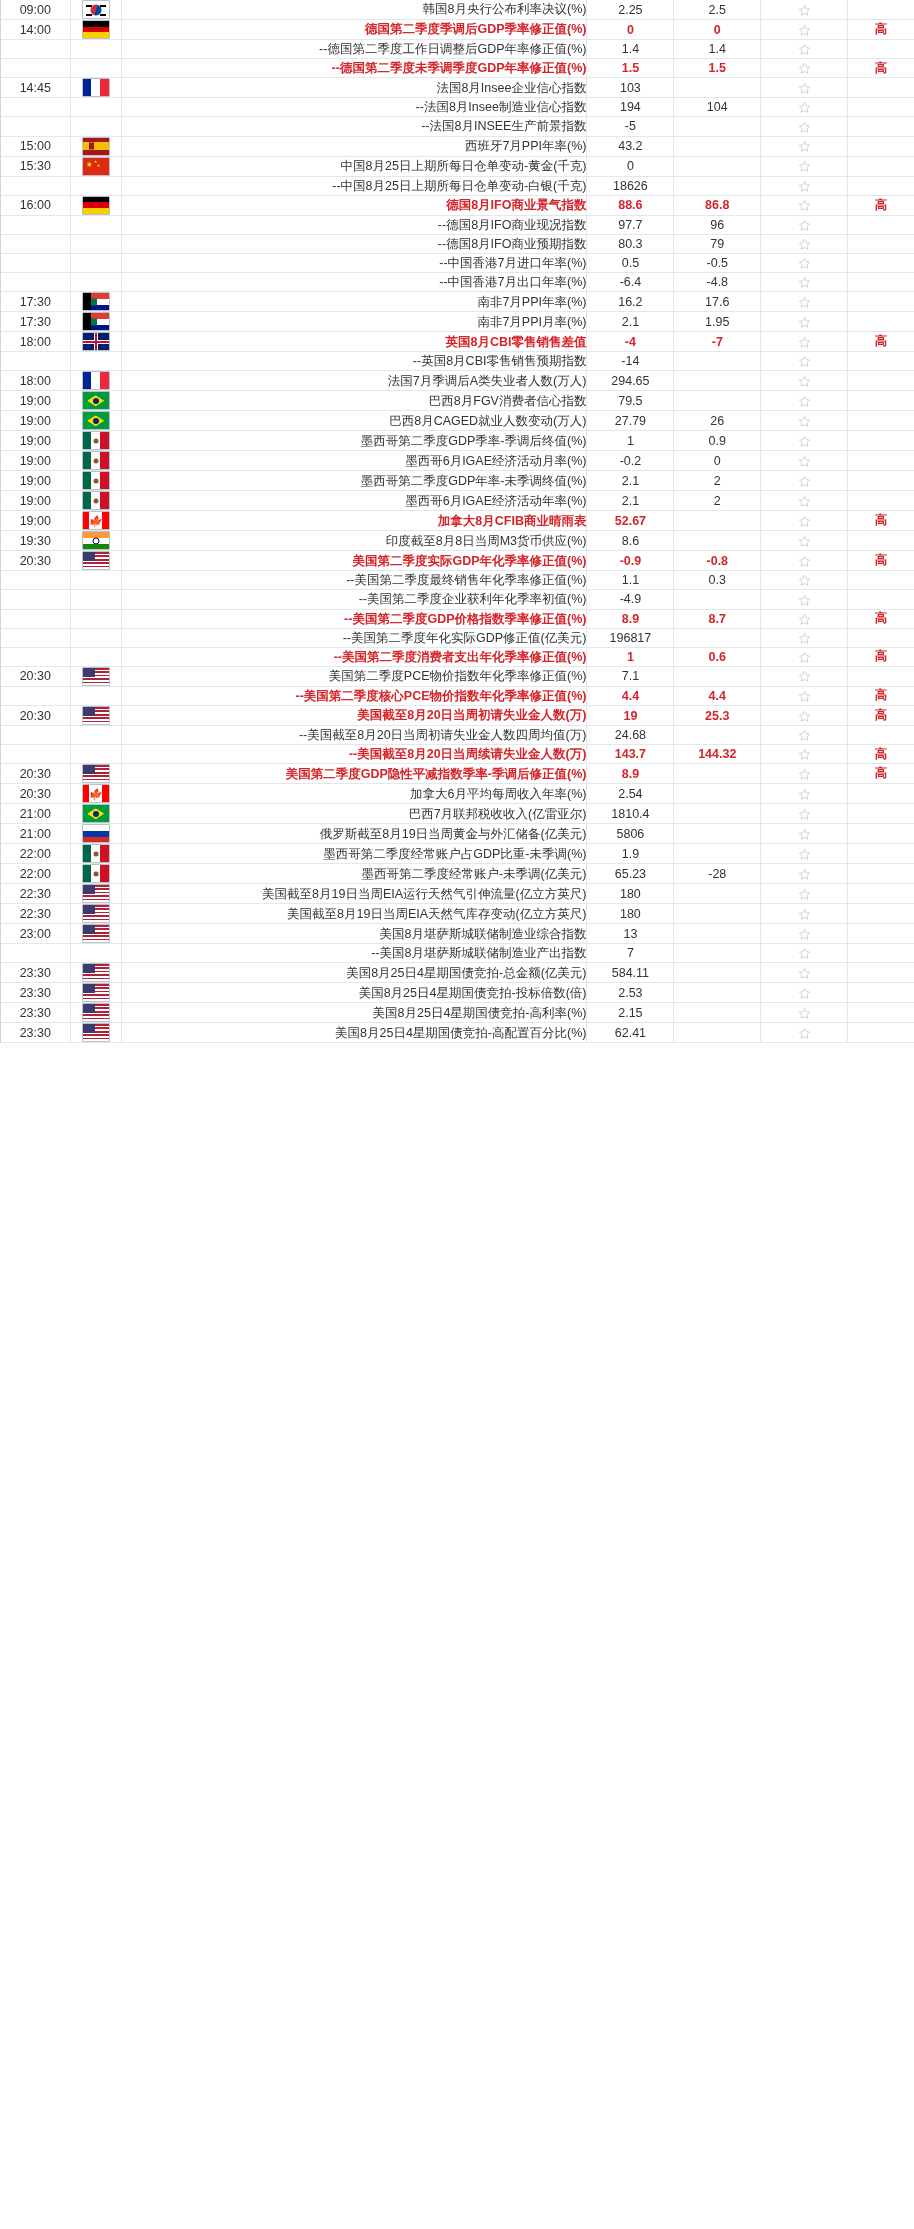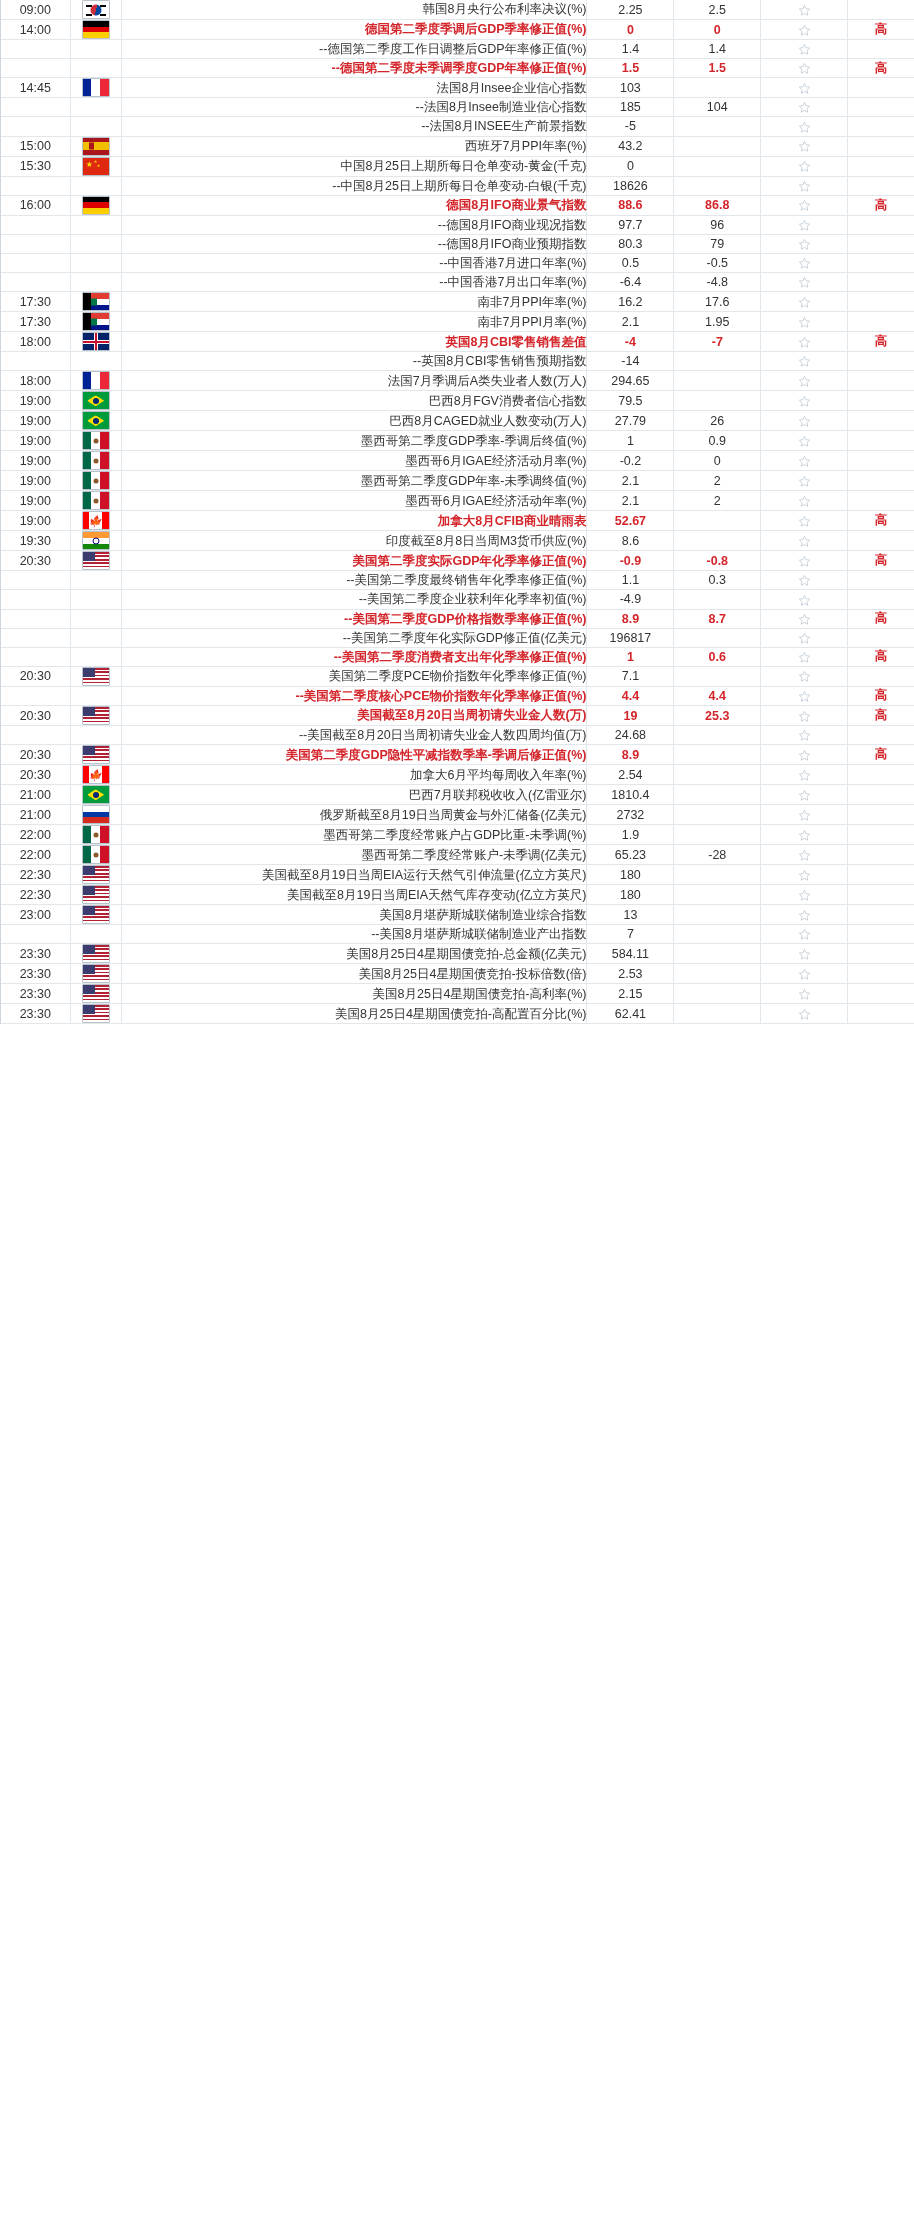--- a/index.html
+++ b/index.html
@@ -217,21 +217,21 @@
           <td class="c-v2"></td>
           <td class="c-star"><span class="star"><svg width="13" height="13" viewBox="0 0 24 24">
                 <path d="M12 2.5l2.9 6.1 6.6.9-4.8 4.6 1.2 6.6L12 17.6 6.1 20.7l1.2-6.6L2.5 9.5l6.6-.9z" fill="none" stroke="#c3ccd6" stroke-width="1.6" stroke-linejoin="round"></path>
               </svg></span></td>
           <td class="c-imp"></td>
         </tr>
         <tr>
           <td class="c-time"></td>
           <td class="c-flag"></td>
           <td class="c-name sub">--法国8月Insee制造业信心指数</td>
-          <td class="c-v1">185</td>
+          <td class="c-v1">194</td>
           <td class="c-v2">104</td>
           <td class="c-star"><span class="star"><svg width="13" height="13" viewBox="0 0 24 24">
                 <path d="M12 2.5l2.9 6.1 6.6.9-4.8 4.6 1.2 6.6L12 17.6 6.1 20.7l1.2-6.6L2.5 9.5l6.6-.9z" fill="none" stroke="#c3ccd6" stroke-width="1.6" stroke-linejoin="round"></path>
               </svg></span></td>
           <td class="c-imp"></td>
         </tr>
         <tr>
           <td class="c-time"></td>
           <td class="c-flag"></td>
           <td class="c-name sub">--法国8月INSEE生产前景指数</td>
@@ -577,20 +577,31 @@
           <td class="c-flag"></td>
           <td class="c-name sub">--美国截至8月20日当周初请失业金人数四周均值(万)</td>
           <td class="c-v1">24.68</td>
           <td class="c-v2"></td>
           <td class="c-star"><span class="star"><svg width="13" height="13" viewBox="0 0 24 24">
                 <path d="M12 2.5l2.9 6.1 6.6.9-4.8 4.6 1.2 6.6L12 17.6 6.1 20.7l1.2-6.6L2.5 9.5l6.6-.9z" fill="none" stroke="#c3ccd6" stroke-width="1.6" stroke-linejoin="round"></path>
               </svg></span></td>
           <td class="c-imp"></td>
         </tr>
         <tr class="row-hi">
+          <td class="c-time"></td>
+          <td class="c-flag"></td>
+          <td class="c-name">--美国截至8月20日当周续请失业金人数(万)</td>
+          <td class="c-v1">143.7</td>
+          <td class="c-v2">144.32</td>
+          <td class="c-star"><span class="star"><svg width="13" height="13" viewBox="0 0 24 24">
+                <path d="M12 2.5l2.9 6.1 6.6.9-4.8 4.6 1.2 6.6L12 17.6 6.1 20.7l1.2-6.6L2.5 9.5l6.6-.9z" fill="none" stroke="#c3ccd6" stroke-width="1.6" stroke-linejoin="round"></path>
+              </svg></span></td>
+          <td class="c-imp">高</td>
+        </tr>
+        <tr class="row-hi">
           <td class="c-time">20:30</td>
           <td class="c-flag"><span class="flagbox f-us"><i class="stripes"></i><i class="canton"></i></span></td>
           <td class="c-name">美国第二季度GDP隐性平减指数季率-季调后修正值(%)</td>
           <td class="c-v1">8.9</td>
           <td class="c-v2"></td>
           <td class="c-star"><span class="star"><svg width="13" height="13" viewBox="0 0 24 24">
                 <path d="M12 2.5l2.9 6.1 6.6.9-4.8 4.6 1.2 6.6L12 17.6 6.1 20.7l1.2-6.6L2.5 9.5l6.6-.9z" fill="none" stroke="#c3ccd6" stroke-width="1.6" stroke-linejoin="round"></path>
               </svg></span></td>
           <td class="c-imp">高</td>
         </tr>
@@ -613,21 +624,21 @@
           <td class="c-v2"></td>
           <td class="c-star"><span class="star"><svg width="13" height="13" viewBox="0 0 24 24">
                 <path d="M12 2.5l2.9 6.1 6.6.9-4.8 4.6 1.2 6.6L12 17.6 6.1 20.7l1.2-6.6L2.5 9.5l6.6-.9z" fill="none" stroke="#c3ccd6" stroke-width="1.6" stroke-linejoin="round"></path>
               </svg></span></td>
           <td class="c-imp"></td>
         </tr>
         <tr>
           <td class="c-time">21:00</td>
           <td class="c-flag"><span class="flagbox f-ru"><i class="s1"></i><i class="s2"></i><i class="s3"></i></span></td>
           <td class="c-name sub">俄罗斯截至8月19日当周黄金与外汇储备(亿美元)</td>
-          <td class="c-v1">2732</td>
+          <td class="c-v1">5806</td>
           <td class="c-v2"></td>
           <td class="c-star"><span class="star"><svg width="13" height="13" viewBox="0 0 24 24">
                 <path d="M12 2.5l2.9 6.1 6.6.9-4.8 4.6 1.2 6.6L12 17.6 6.1 20.7l1.2-6.6L2.5 9.5l6.6-.9z" fill="none" stroke="#c3ccd6" stroke-width="1.6" stroke-linejoin="round"></path>
               </svg></span></td>
           <td class="c-imp"></td>
         </tr>
         <tr>
           <td class="c-time">22:00</td>
           <td class="c-flag"><span class="flagbox f-mx"><i class="s1"></i><i class="s2"></i><i class="s3"></i><i class="em"></i></span></td>
           <td class="c-name sub">墨西哥第二季度经常账户占GDP比重-未季调(%)</td>

